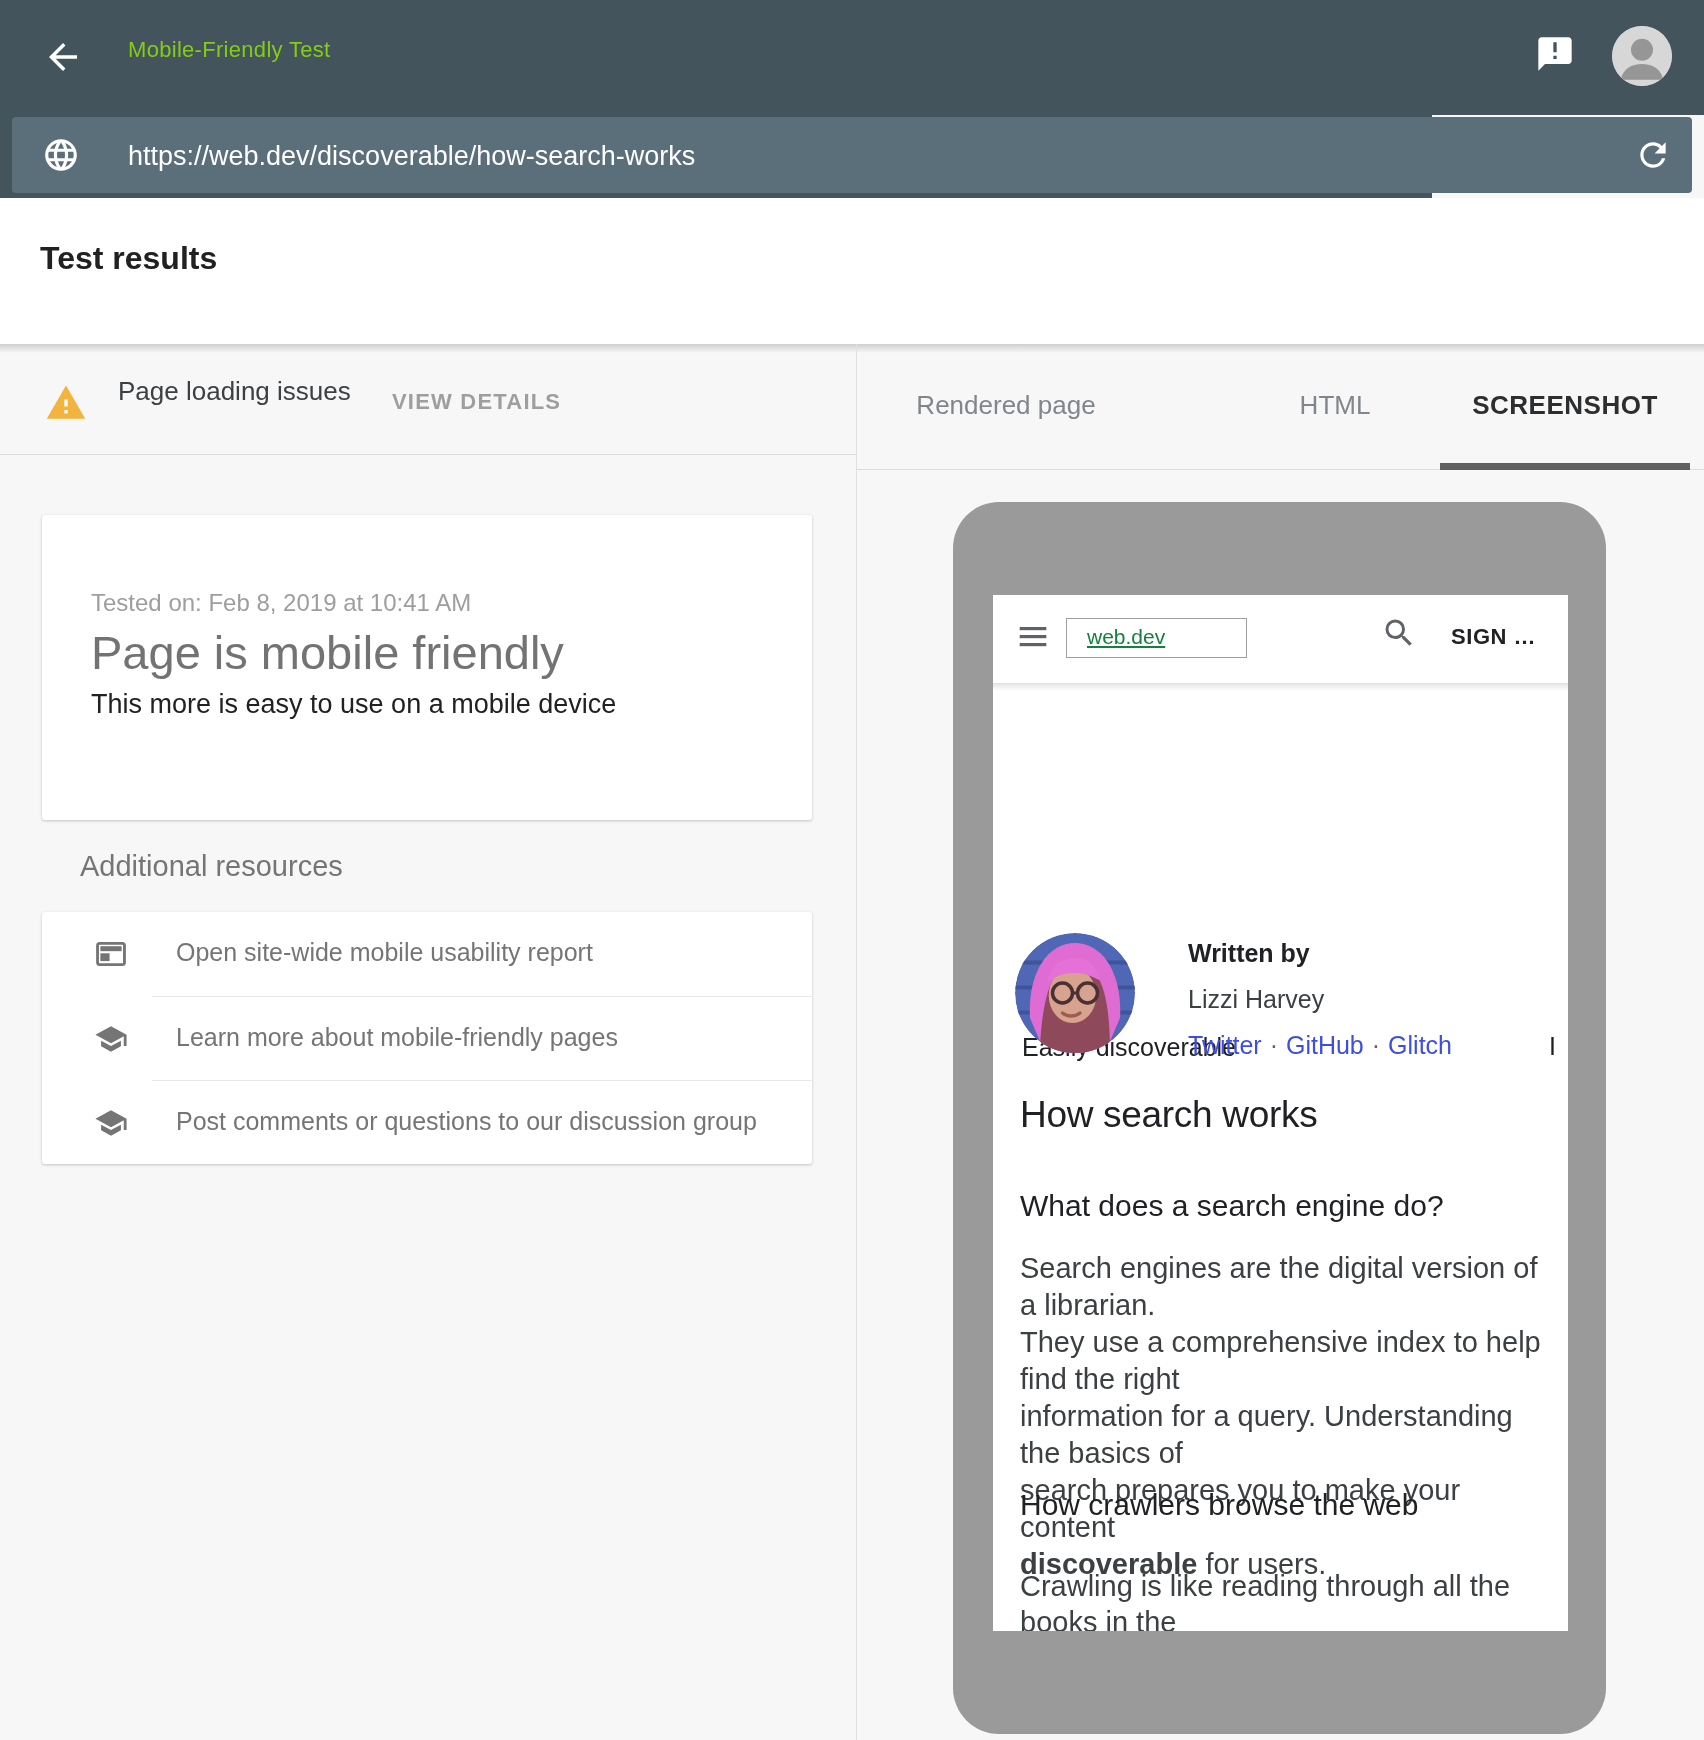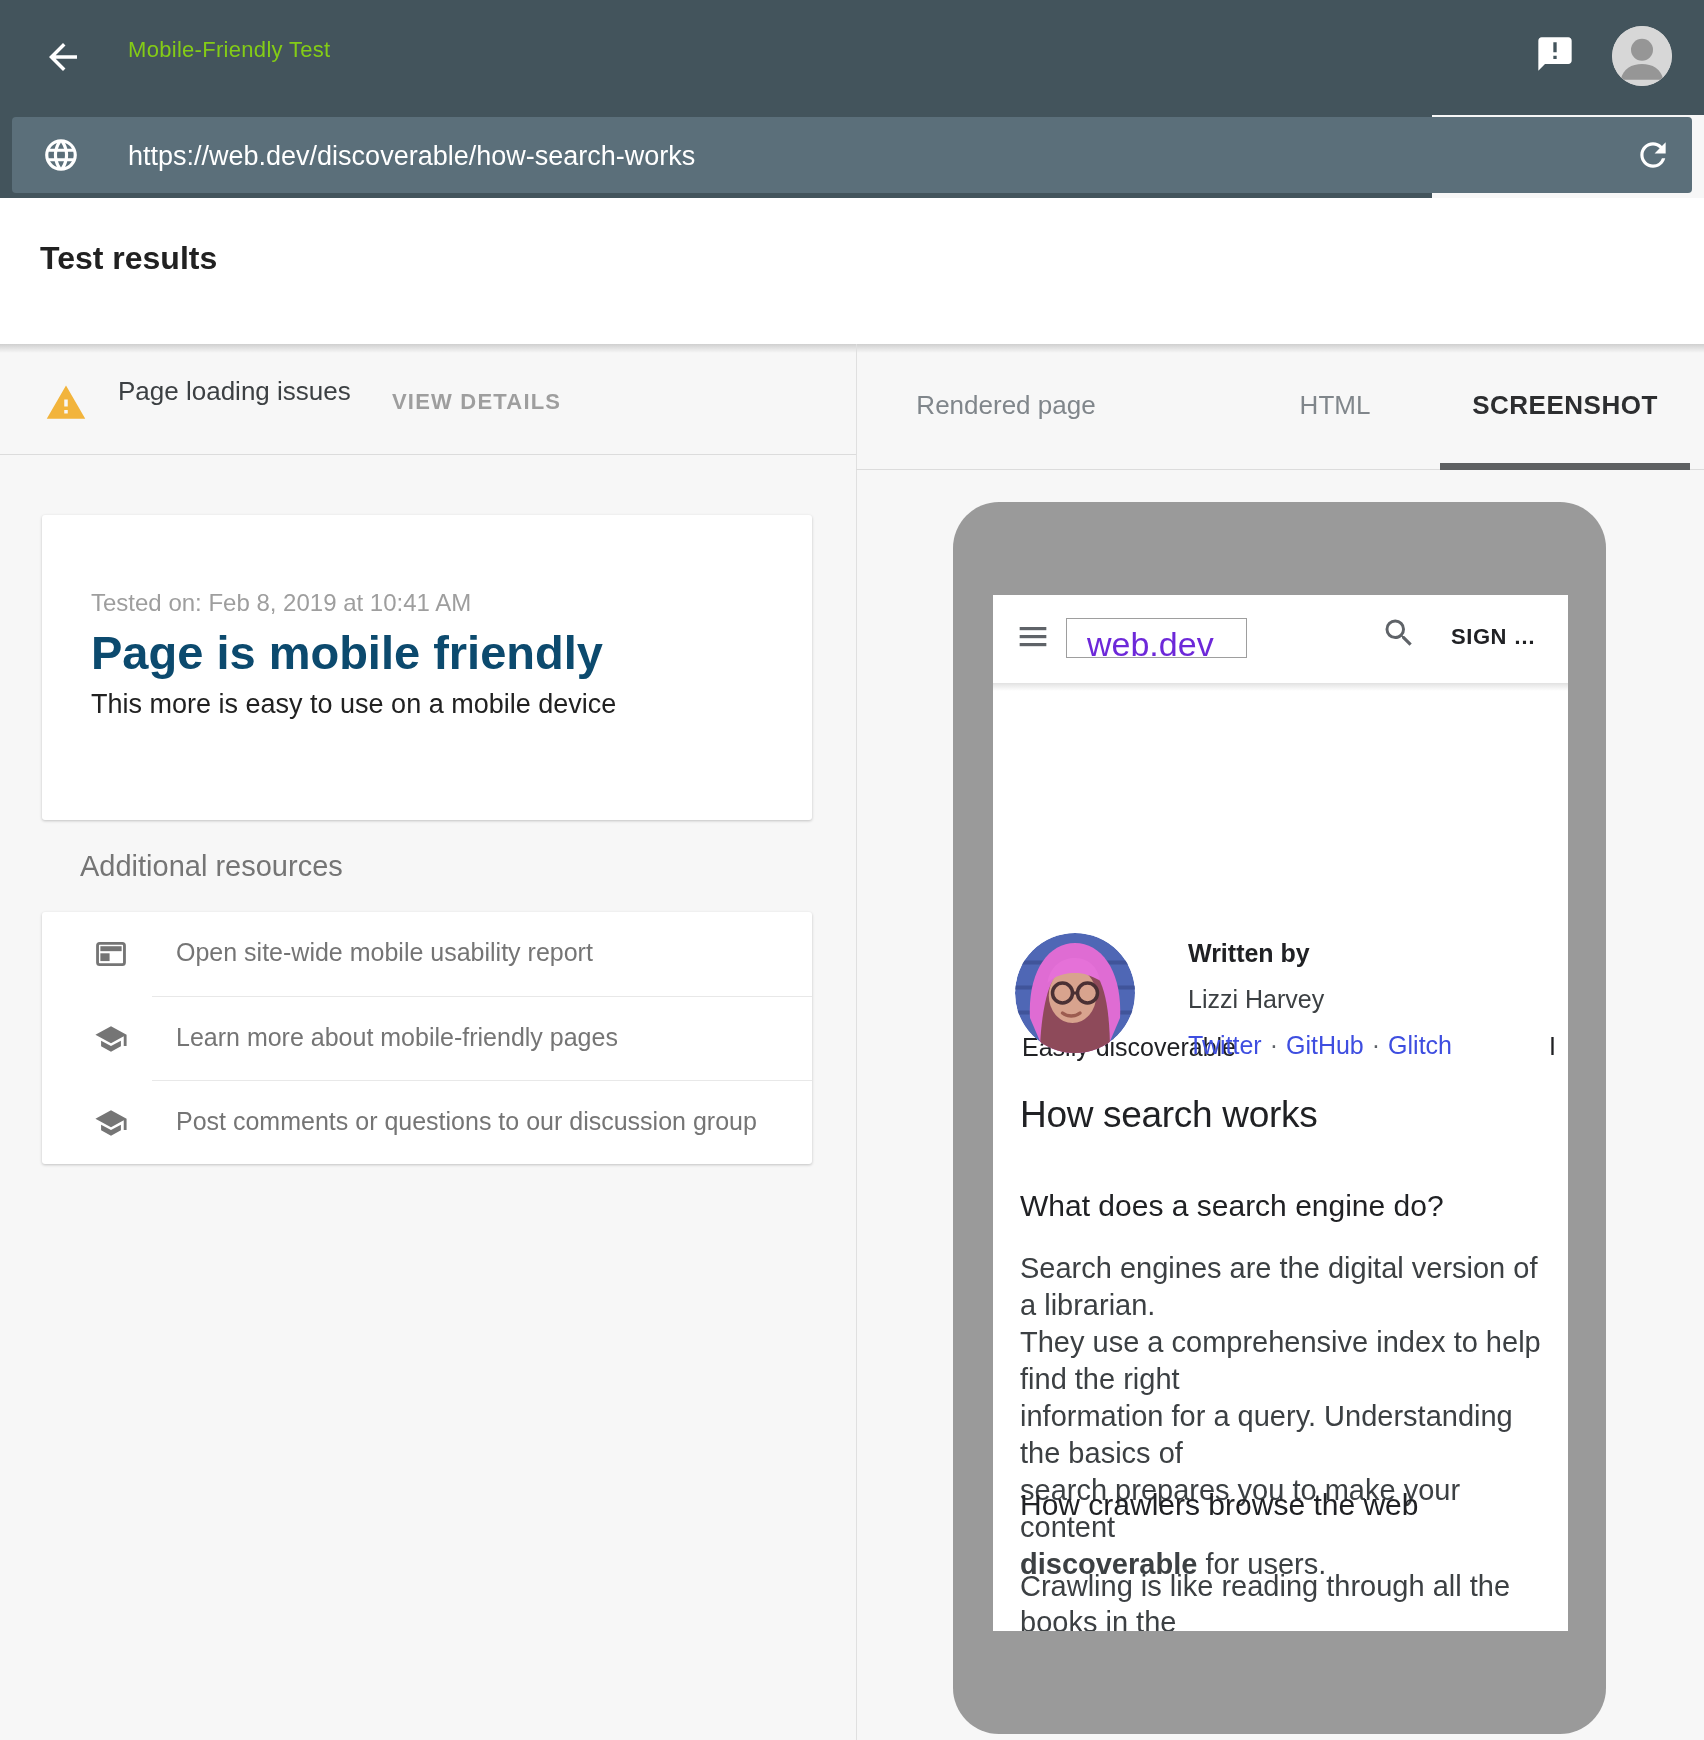--- a/index.html
+++ b/index.html
@@ -29,21 +29,21 @@
   .vdivider{left:856px;top:0;width:1px;height:1396px;background:#e0e0e0;}
 
   
   .warnrow-border{left:0;top:110px;width:856px;height:1px;background:#dcdcdc;}
   .warn-label{left:118px;top:32px;font-size:26px;color:#3c4043;}
   .warn-action{left:392px;top:45px;font-size:22px;font-weight:700;color:#9e9e9e;letter-spacing:1.2px;}
 
   .card{background:#fff;border-radius:3px;box-shadow:0 1px 3px rgba(0,0,0,.22);}
   .card1{left:42px;top:171px;width:770px;height:305px;}
   .tested-on{left:49px;top:74px;font-size:24px;color:#9e9e9e;}
-  .verdict{left:49px;top:110px;font-size:47px;font-weight:700;color:#0c4a6e;}
+  .verdict{left:49px;top:110px;font-size:47px;font-weight:400;color:#737373;}
   .verdict-desc{left:49px;top:174px;font-size:27px;color:#212121;}
 
   .res-heading{left:80px;top:506px;font-size:29px;color:#757575;}
   .card2{left:42px;top:568px;width:770px;height:252px;}
   .resrow{position:absolute;left:4px;width:770px;height:84px;text-align:right;}
   .resrow .ricon{position:absolute;left:48px;top:25px;width:34px;height:34px;}
   .resrow .rlabel{position:absolute;left:130px;top:26px;font-size:25px;color:#757575;}
   .resdiv{position:absolute;left:110px;right:0;height:1px;background:#e8e8e8;}
 
   
@@ -52,21 +52,21 @@
   .tabs-border{left:856px;top:125px;width:848px;height:1px;background:#dcdcdc;}
   .tab-indicator{left:1440px;top:119px;width:250px;height:7px;background:#5e6062;}
 
   
   .phone{left:953px;top:158px;width:653px;height:1232px;background:#9a9a9a;border-radius:46px;}
   .screen{left:993px;top:251px;width:575px;height:1036px;background:#ffffff;overflow:hidden;}
   .ph-header{position:absolute;left:0;top:0;width:575px;height:88px;background:#fff;border-bottom:1px solid #e3e3e3;z-index:2;}
   .ph-shadow{position:absolute;left:0;top:89px;width:575px;height:7px;
     background:linear-gradient(to bottom,rgba(0,0,0,.10),rgba(0,0,0,0));}
   .ph-input{position:absolute;left:73px;top:23px;width:181px;height:40px;border:1px solid #9e9e9e;box-sizing:border-box;}
-  .ph-input span{position:absolute;left:20px;top:6px;font-size:34px;color:#6d28d9;}
+  .ph-input span{position:absolute;left:20px;top:6px;font-size:21px;color:#15803d;text-decoration:underline;}
   .ph-sign{position:absolute;right:32px;top:29px;font-size:22px;font-weight:700;color:#202124;letter-spacing:.5px;white-space:nowrap;}
   .site-title{position:absolute;left:29px;top:438px;font-size:25px;color:#202124;}
   .cursor-i{position:absolute;left:556px;top:437px;font-size:25px;color:#202124;}
   .au-avatar{position:absolute;left:22px;top:338px;width:120px;height:120px;border-radius:50%;overflow:hidden;}
   .au-written{position:absolute;left:195px;top:344px;font-size:25px;font-weight:700;color:#202124;}
   .au-name{position:absolute;left:195px;top:390px;font-size:25px;color:#3c4043;}
   .au-links{position:absolute;left:195px;top:436px;font-size:25px;color:#3e4ee0;}
   .au-links .sep{color:#5f6368;padding:0 8px;}
   .ph-h1{position:absolute;left:27px;top:499px;font-size:37px;color:#202124;letter-spacing:-.3px;}
   .ph-h2{position:absolute;left:27px;font-size:30px;color:#202124;}

